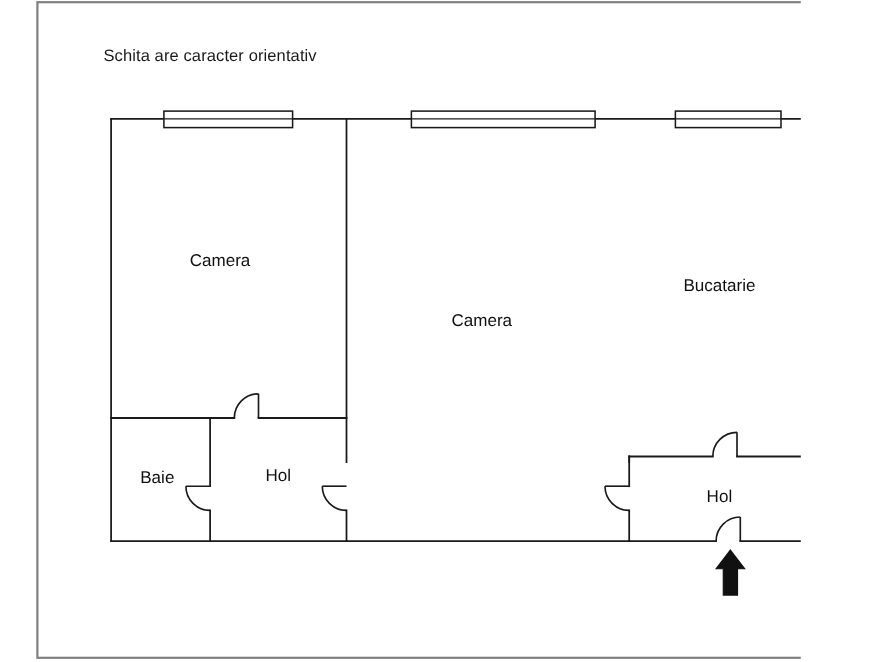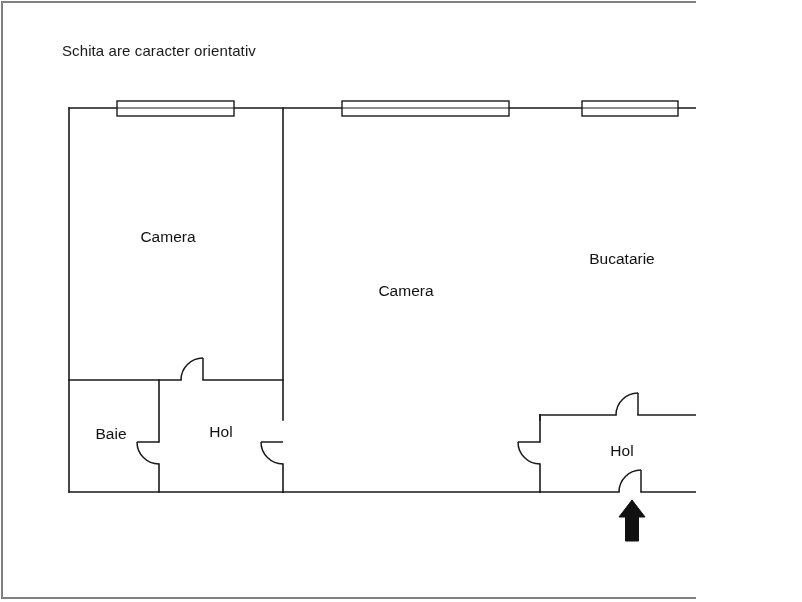--- a/index.html
+++ b/index.html
@@ -10,20 +10,21 @@
   }
   body {
     font-family: "Liberation Sans", sans-serif;
   }
   #page {
     position: relative;
     width: 696px;
     height: 602px;
     background: #ffffff;
     overflow: hidden;
+    margin-left: 32px;
   }
   
   #outer-frame {
     position: absolute;
     left: 1px;
     top: 1px;
     width: 798px;
     height: 598px;
     border: 2px solid #808080;
     box-sizing: border-box;

